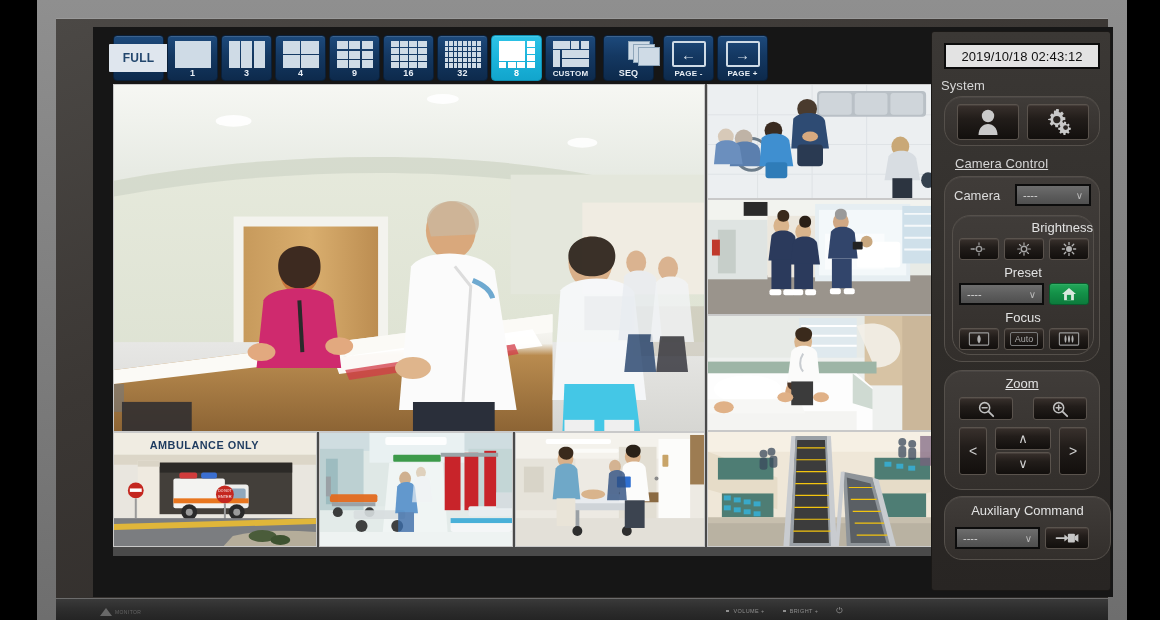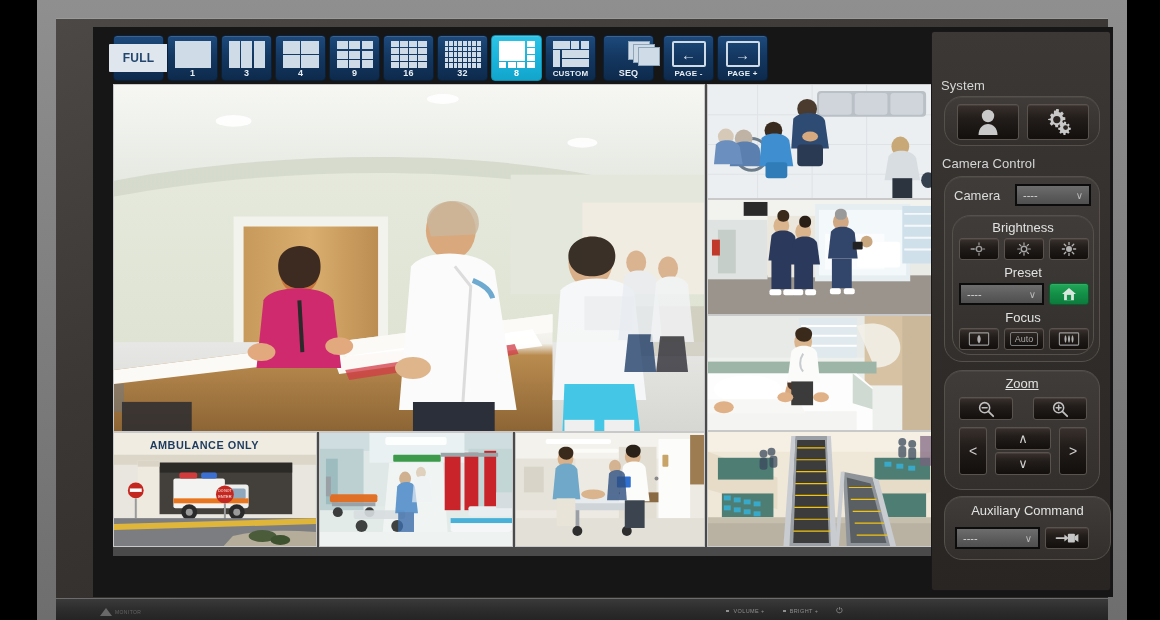--- a/index.html
+++ b/index.html
@@ -718,20 +718,21 @@
             <g opacity=".8">
               <ellipse cx="100" cy="34" rx="6" ry="7" fill="#cfa67e"></ellipse>
               <path d="M94 41c3-5 14-5 16 1l2 26H92Z" fill="#2f4f80"></path>
             </g>
           </svg>
         </div>
       </div>
 
       <div id="sidepanel">
 
+        <div id="clockbox">2019/10/18 02:43:12</div>
 
         <div class="sec-label" style="left:9px; top:46px;">System</div>
 
         <div class="group-box" style="left:12px; top:64px; width:156px; height:50px;">
           <div class="dbtn" style="position:absolute; left:12px; top:7px; width:62px; height:36px;">
             <svg class="ico" width="24" height="26" viewBox="0 0 24 26">
               <circle cx="12" cy="7" r="6.2" fill="#c9c9c9"></circle>
               <path d="M2.5 26c0-6.6 4.3-11 9.5-11s9.5 4.4 9.5 11Z" fill="#c9c9c9"></path>
             </svg>
           </div>
@@ -740,33 +741,33 @@
               <g fill="#c9c9c9">
                 <path d="M11 1.5l1.6.2.9-2.1 2.6.9-.4 2.3 1.4 1 2-1.2 1.7 2.1-1.5 1.8.7 1.6 2.3.1v2.7l-2.3.3-.7 1.6 1.4 1.8-1.9 1.9-1.9-1.3-1.6.7-.2 2.3h-2.7l-.4-2.3-1.6-.6-1.8 1.4-1.9-2 1.3-1.9-.6-1.5-2.3-.3V9.9l2.3-.3.7-1.6L7 6.2l1.9-1.9L10.7 5.6Z"></path>
                 <circle cx="13.8" cy="10.6" r="3.6" fill="#2a2522"></circle>
                 <path d="M23 15.8l1.2.2.6-1.6 1.9.6-.2 1.7 1 .7 1.5-.8 1.2 1.5-1.1 1.3.5 1.2 1.7.1v2l-1.7.2-.5 1.2 1 1.3-1.4 1.4-1.4-1-1.2.5-.1 1.7h-2l-.3-1.7-1.2-.5-1.3 1-1.4-1.4 1-1.4-.4-1.1-1.7-.2v-2l1.7-.2.5-1.2-1-1.3 1.4-1.4 1.3 1Z" transform="translate(-3.5,-2)"></path>
                 <circle cx="22.6" cy="18.6" r="2.4" fill="#2a2522"></circle>
               </g>
             </svg>
           </div>
         </div>
 
-        <div class="sec-label" style="left:10px; top:124px;">Camera Control</div>
+        <div class="sec-label" style="left:23px; top:124px;text-decoration:underline;">Camera Control</div>
 
         <div class="group-box" style="left:12px; top:144px; width:156px; height:186px;">
 
           <div style="position:absolute; left:9px; top:11px; color:#dcdcdc; font-size:13px;">Camera</div>
           <div class="sel-input" style="position:absolute; left:70px; top:7px; width:76px; height:22px;">
             <span>----</span>
             <span class="chev">∨</span>
           </div>
 
           <div class="group-box" style="left:7px; top:38px; width:142px; height:140px;">
 
-            <div class="grp-title" style="position:absolute; left:0; right:0; top:4px;">Brightness</div>
+            <div class="grp-title" style="position:absolute; left:0; right:0; top:4px;text-align:right;">Brightness</div>
 
             <div class="dbtn" style="position:absolute; left:6px; top:22px; width:40px; height:22px;">
               <svg class="ico" width="18" height="14" viewBox="0 0 20 16">
                 <circle cx="10" cy="8" r="3" fill="none" stroke="#9b9b9b" stroke-width="1.6"></circle>
                 <g stroke="#9b9b9b" stroke-width="1.4" stroke-linecap="round">
                   <path d="M10 1v2M10 13v2M3.6 8h2M14.4 8h2"></path>
                 </g>
                 <path d="M1 8h3" stroke="#9b9b9b" stroke-width="1.6" stroke-linecap="round"></path>
               </svg>
             </div>

